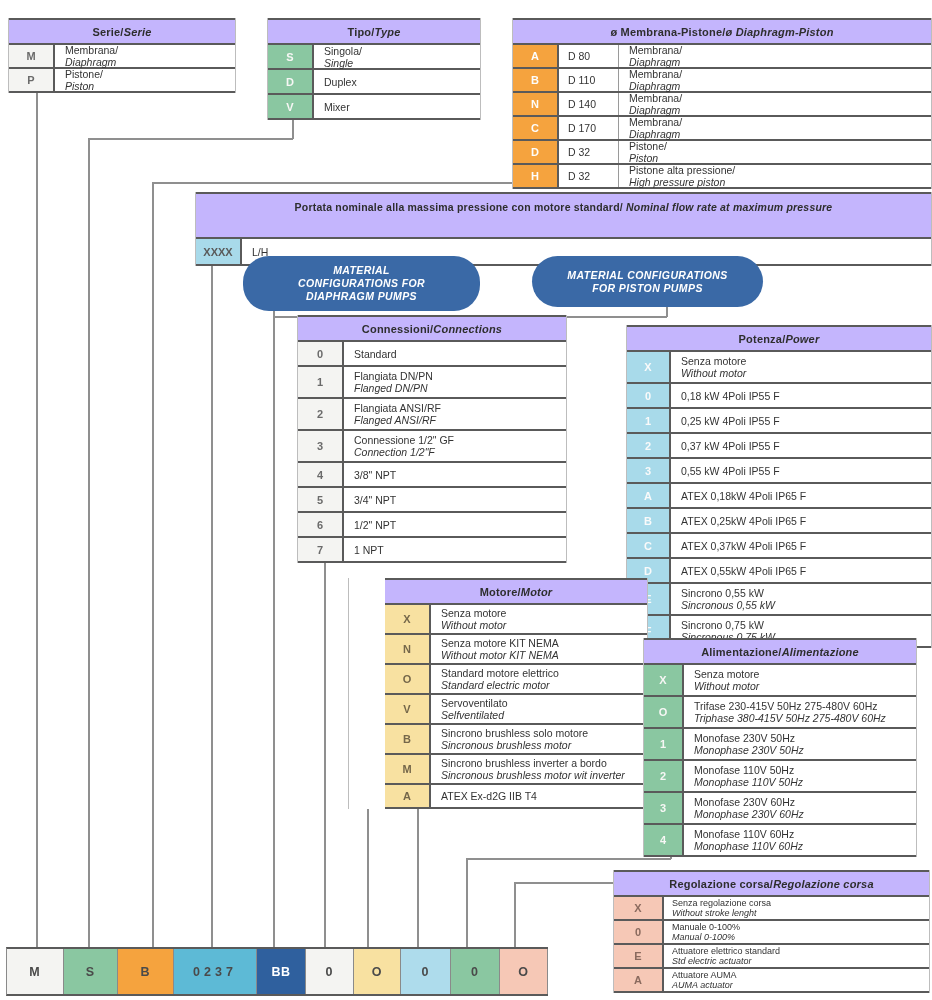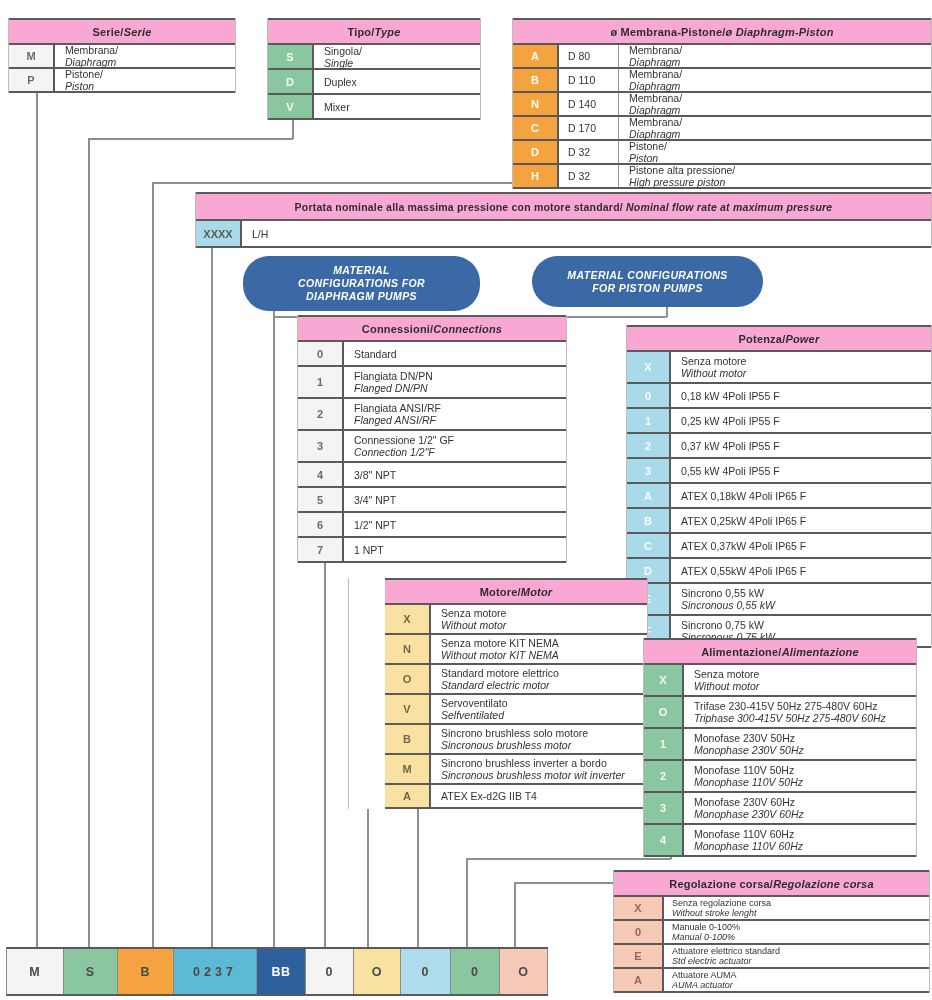--- a/index.html
+++ b/index.html
@@ -2,37 +2,37 @@
 <html><head>
 <meta charset="utf-8">
 <style>
   html,body{margin:0;padding:0;background:#ffffff;}
   .page{position:relative;width:932px;height:1000px;background:#fff;overflow:hidden;
         font-family:"Liberation Sans",sans-serif;color:#3b3b3b;}
   
   .ln{position:absolute;background:#8f8f8f;z-index:1;}
   
   .tbl{position:absolute;z-index:2;background:#fff;border-left:1px solid #bdbdbd;border-right:1px solid #bdbdbd;}
-  .thead{background:#f9a8d4;border-top:2px solid #5a5a5a;border-bottom:2px solid #5a5a5a;
+  .thead{background:#c4b5fd;border-top:2px solid #5a5a5a;border-bottom:2px solid #5a5a5a;
          text-align:center;font-size:11px;font-weight:bold;color:#2e2e2e;
          padding:6px 2px 5px 2px;letter-spacing:.2px;}
   .enp{font-style:italic;}
   .trow{display:flex;border-bottom:2px solid #5a5a5a;background:#fff;align-items:stretch;}
   .tcode{flex:0 0 44px;display:flex;align-items:center;justify-content:center;
          font-size:11px;font-weight:bold;border-right:2px solid #5a5a5a;}
   .tmid{flex:0 0 50px;display:flex;align-items:center;padding-left:9px;font-size:10.5px;
         border-right:1px solid #9a9a9a;color:#333;}
   .tdesc{flex:1;display:flex;flex-direction:column;justify-content:center;
          padding:3px 2px 3px 10px;font-size:10.5px;line-height:12px;color:#333;}
   .tdesc span.enp{display:inline;}
   
   .t-serie .trow{height:22px}
   .t-tipo .trow{height:23px}
   .t-membrana .trow{height:22px}
-  .t-portata .thead{font-size:10.5px;padding:7px 2px 6px 2px;}
+  .t-portata .thead{font-size:10.5px;padding:7px 2px 24px 2px;}
   .t-portata .trow{height:25px}
   .t-connessioni .trow{min-height:23px}
   .t-potenza .trow{min-height:23px}
   .t-potenza .tcode{flex-basis:42px}
   .t-motore .trow{min-height:22px}
   .t-motore .tdesc{padding-top:2px;padding-bottom:2px;}
   .t-alimentazione .trow{min-height:30px}
   .t-alimentazione .tcode{flex-basis:38px}
   .t-regolazione .trow{height:22px}
   .t-regolazione .tcode{flex-basis:48px}
@@ -351,21 +351,21 @@
         <div class="tcode" style="background: rgb(138, 199, 161); color: rgb(247, 247, 245);">X</div>
         <div class="tdesc">
           <div>Senza motore</div>
           <div class="enp">Without motor</div>
         </div>
       </div>
       <div class="trow">
         <div class="tcode" style="background: rgb(138, 199, 161); color: rgb(247, 247, 245);">O</div>
         <div class="tdesc">
           <div>Trifase 230-415V 50Hz 275-480V 60Hz</div>
-          <div class="enp">Triphase 300-415V 50Hz 275-480V 60Hz</div>
+          <div class="enp">Triphase 380-415V 50Hz 275-480V 60Hz</div>
         </div>
       </div>
       <div class="trow">
         <div class="tcode" style="background: rgb(138, 199, 161); color: rgb(247, 247, 245);">1</div>
         <div class="tdesc">
           <div>Monofase 230V 50Hz</div>
           <div class="enp">Monophase 230V 50Hz</div>
         </div>
       </div>
       <div class="trow">

